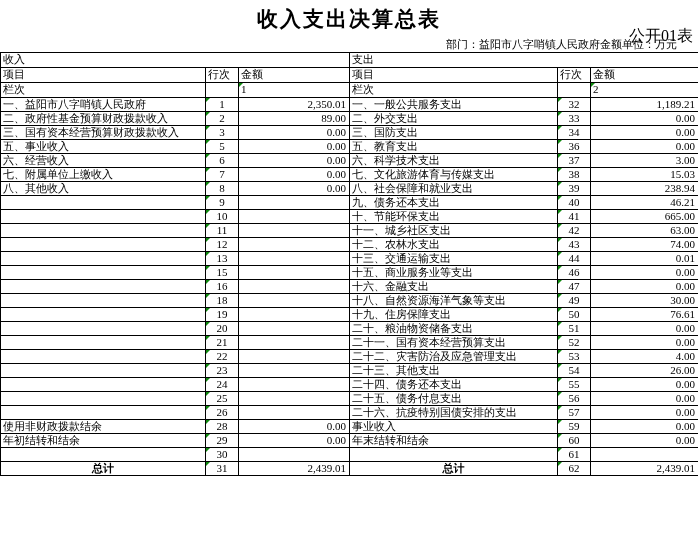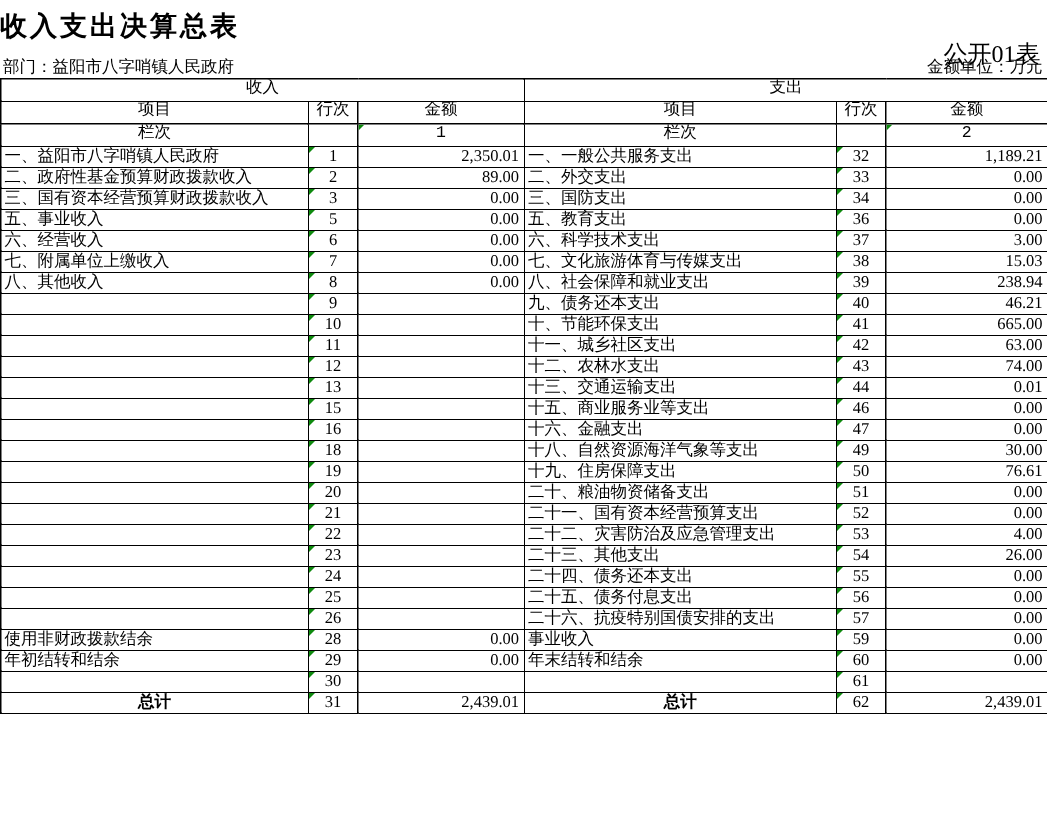--- a/index.html
+++ b/index.html
@@ -3,36 +3,36 @@
 <meta charset="utf-8">
 <style>
   html,body { margin:0; padding:0; }
   body {
     width:698px; height:551px; background:#ffffff; color:#000;
     font-family:"Liberation Serif","DejaVu Serif",serif;
     overflow:hidden;
   }
   .topbar { position:relative; height:52px; }
   .title {
-    font-weight:bold; font-size:18px;
+    text-align:center; font-weight:bold; font-size:21px;
     padding-top:5px; letter-spacing:2px;
   }
   .code { position:absolute; right:5px; top:26px; font-size:16px; }
   .meta {
-    position:absolute; left:2px; right:3px; bottom:0px;
-    display:flex; justify-content:space-between; font-size:11px;
+    position:absolute; left:2px; right:21px; bottom:0px;
+    display:flex; justify-content:flex-end; font-size:11px;
   }
   table { width:698px; border-collapse:collapse; table-layout:fixed; }
   th,td {
     border:1px solid #000; font-size:11px; font-weight:normal;
     padding:0 2px; height:13px; line-height:1.05;
     overflow:hidden; white-space:nowrap; position:relative;
     background:#fff;
   }
-  thead th { text-align:center; height:14px;font-family:Liberation Mono, monospace; }
+  thead th { text-align:left; height:14px; }
   td.item   { text-align:left; }
   td.line   { text-align:center; }
   td.amount { text-align:right; padding-right:3px; }
   td.emph   { text-align:center; font-weight:bold; }
   .marker::before {
     content:""; position:absolute; top:0; left:0; width:0; height:0;
     border-top:4px solid #0e8a0e; border-right:4px solid transparent;
   }
 </style>
 </head>

